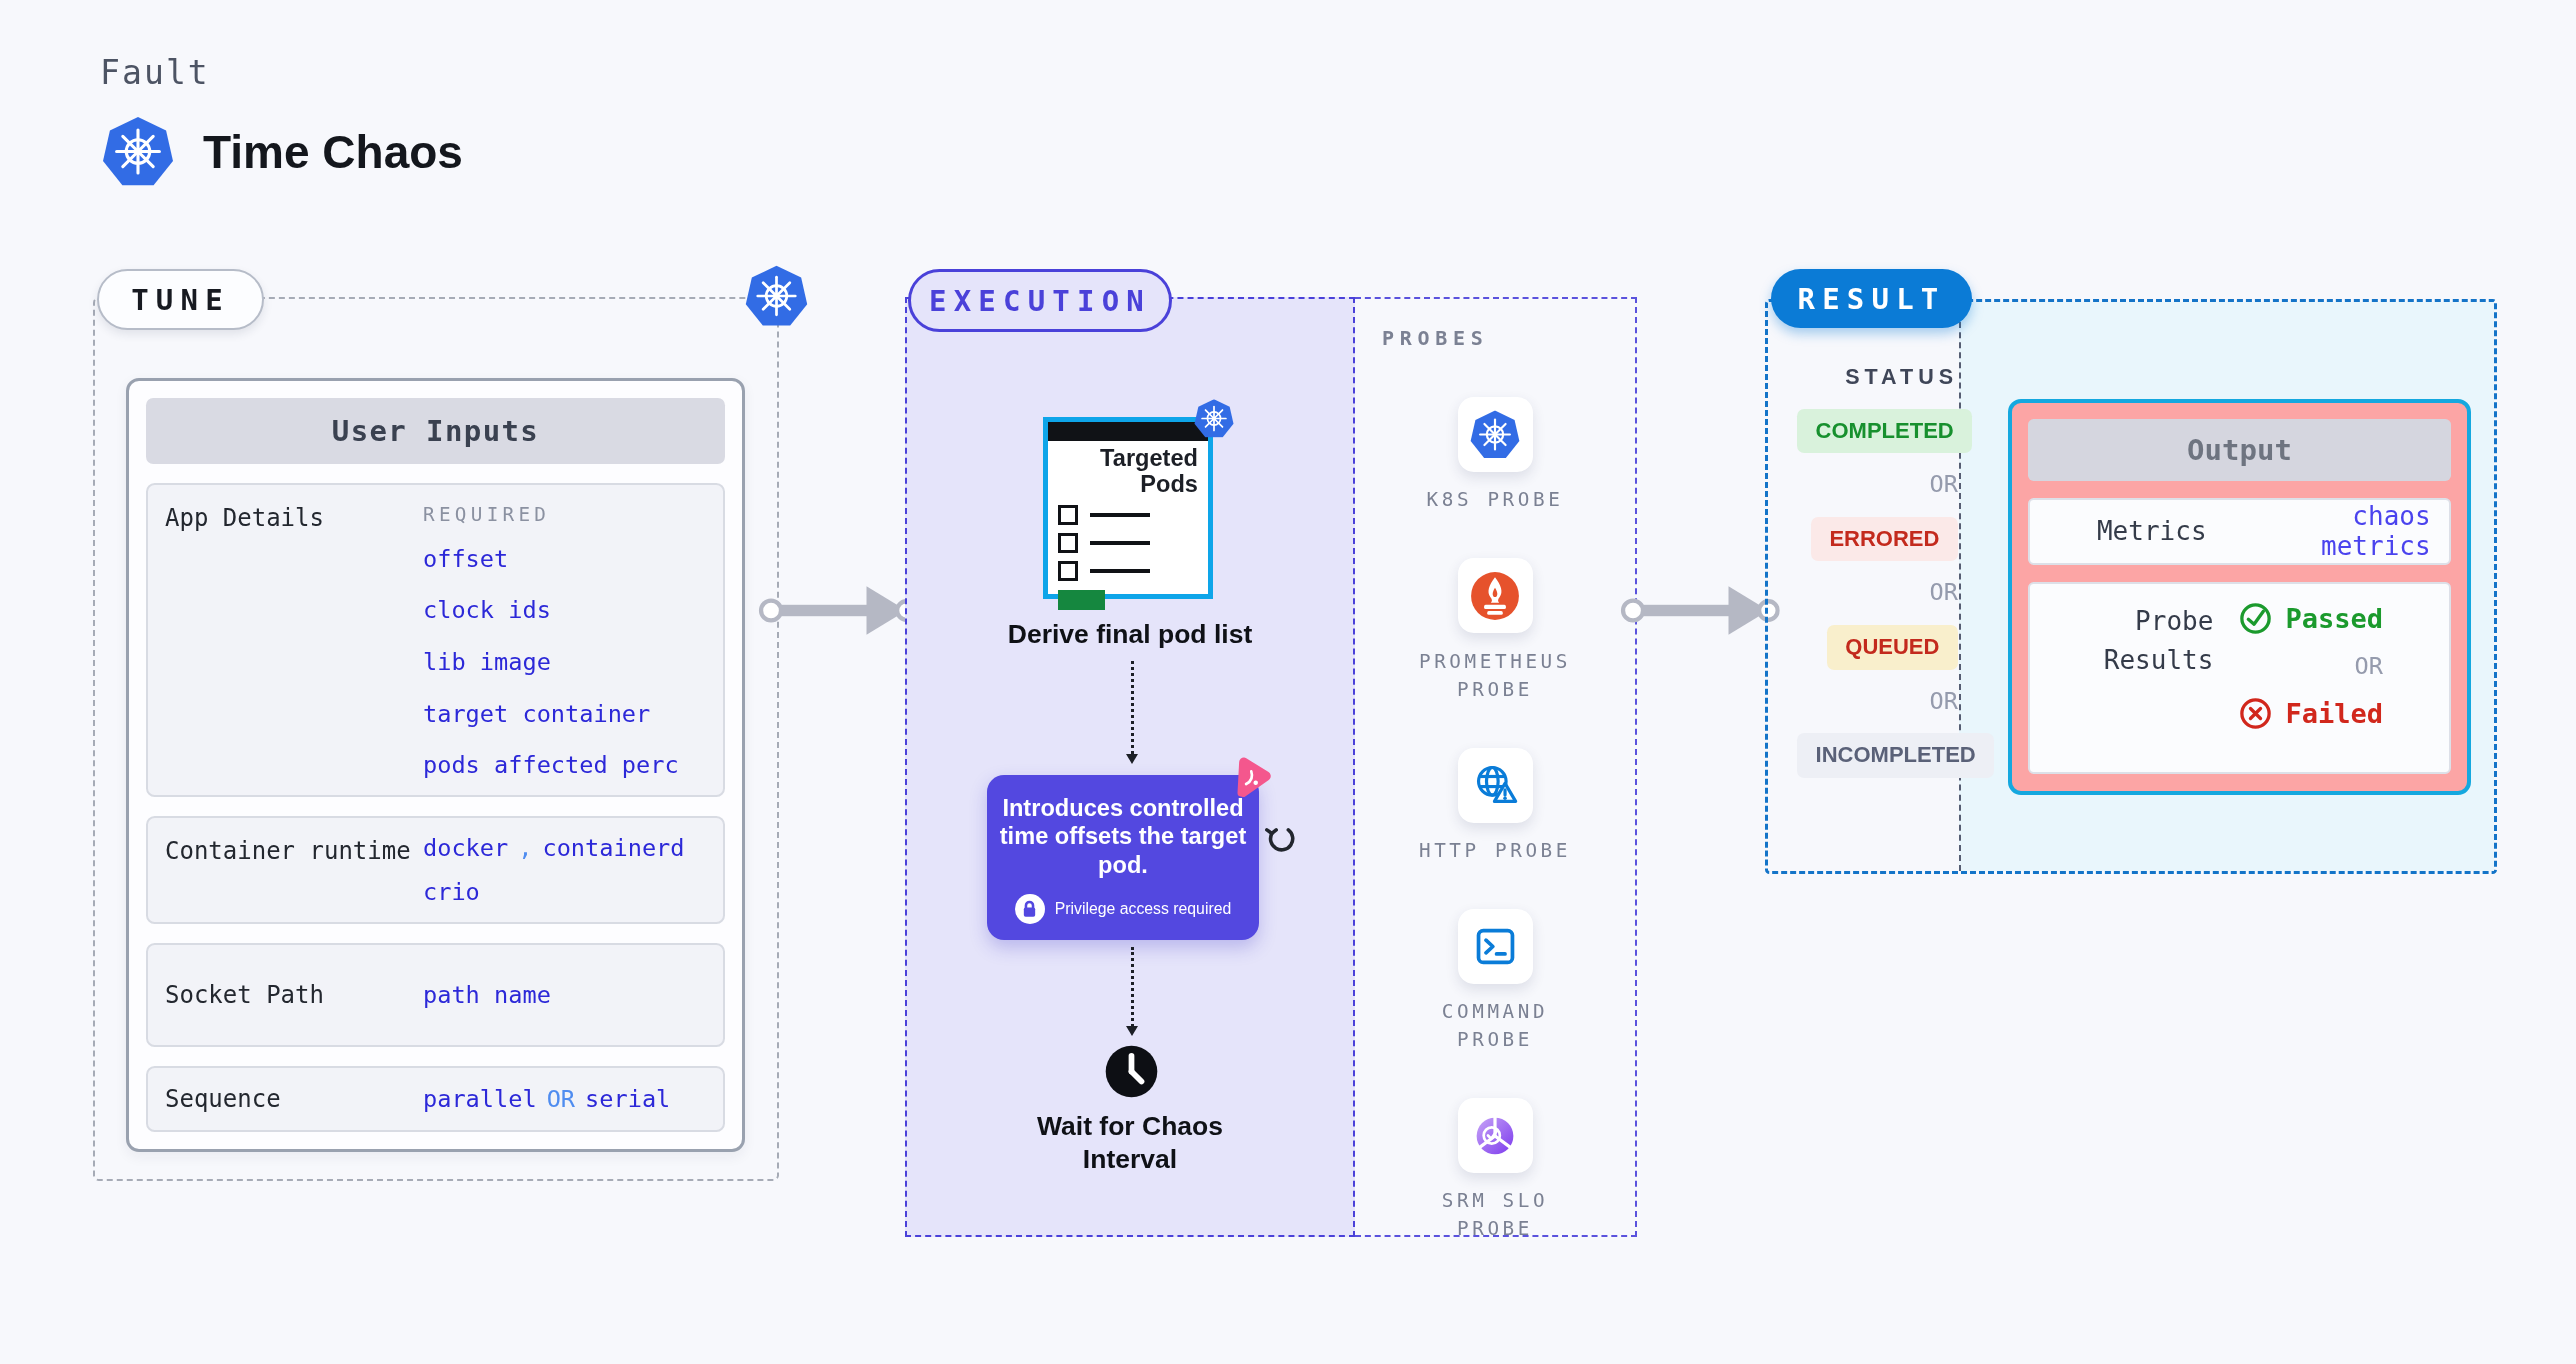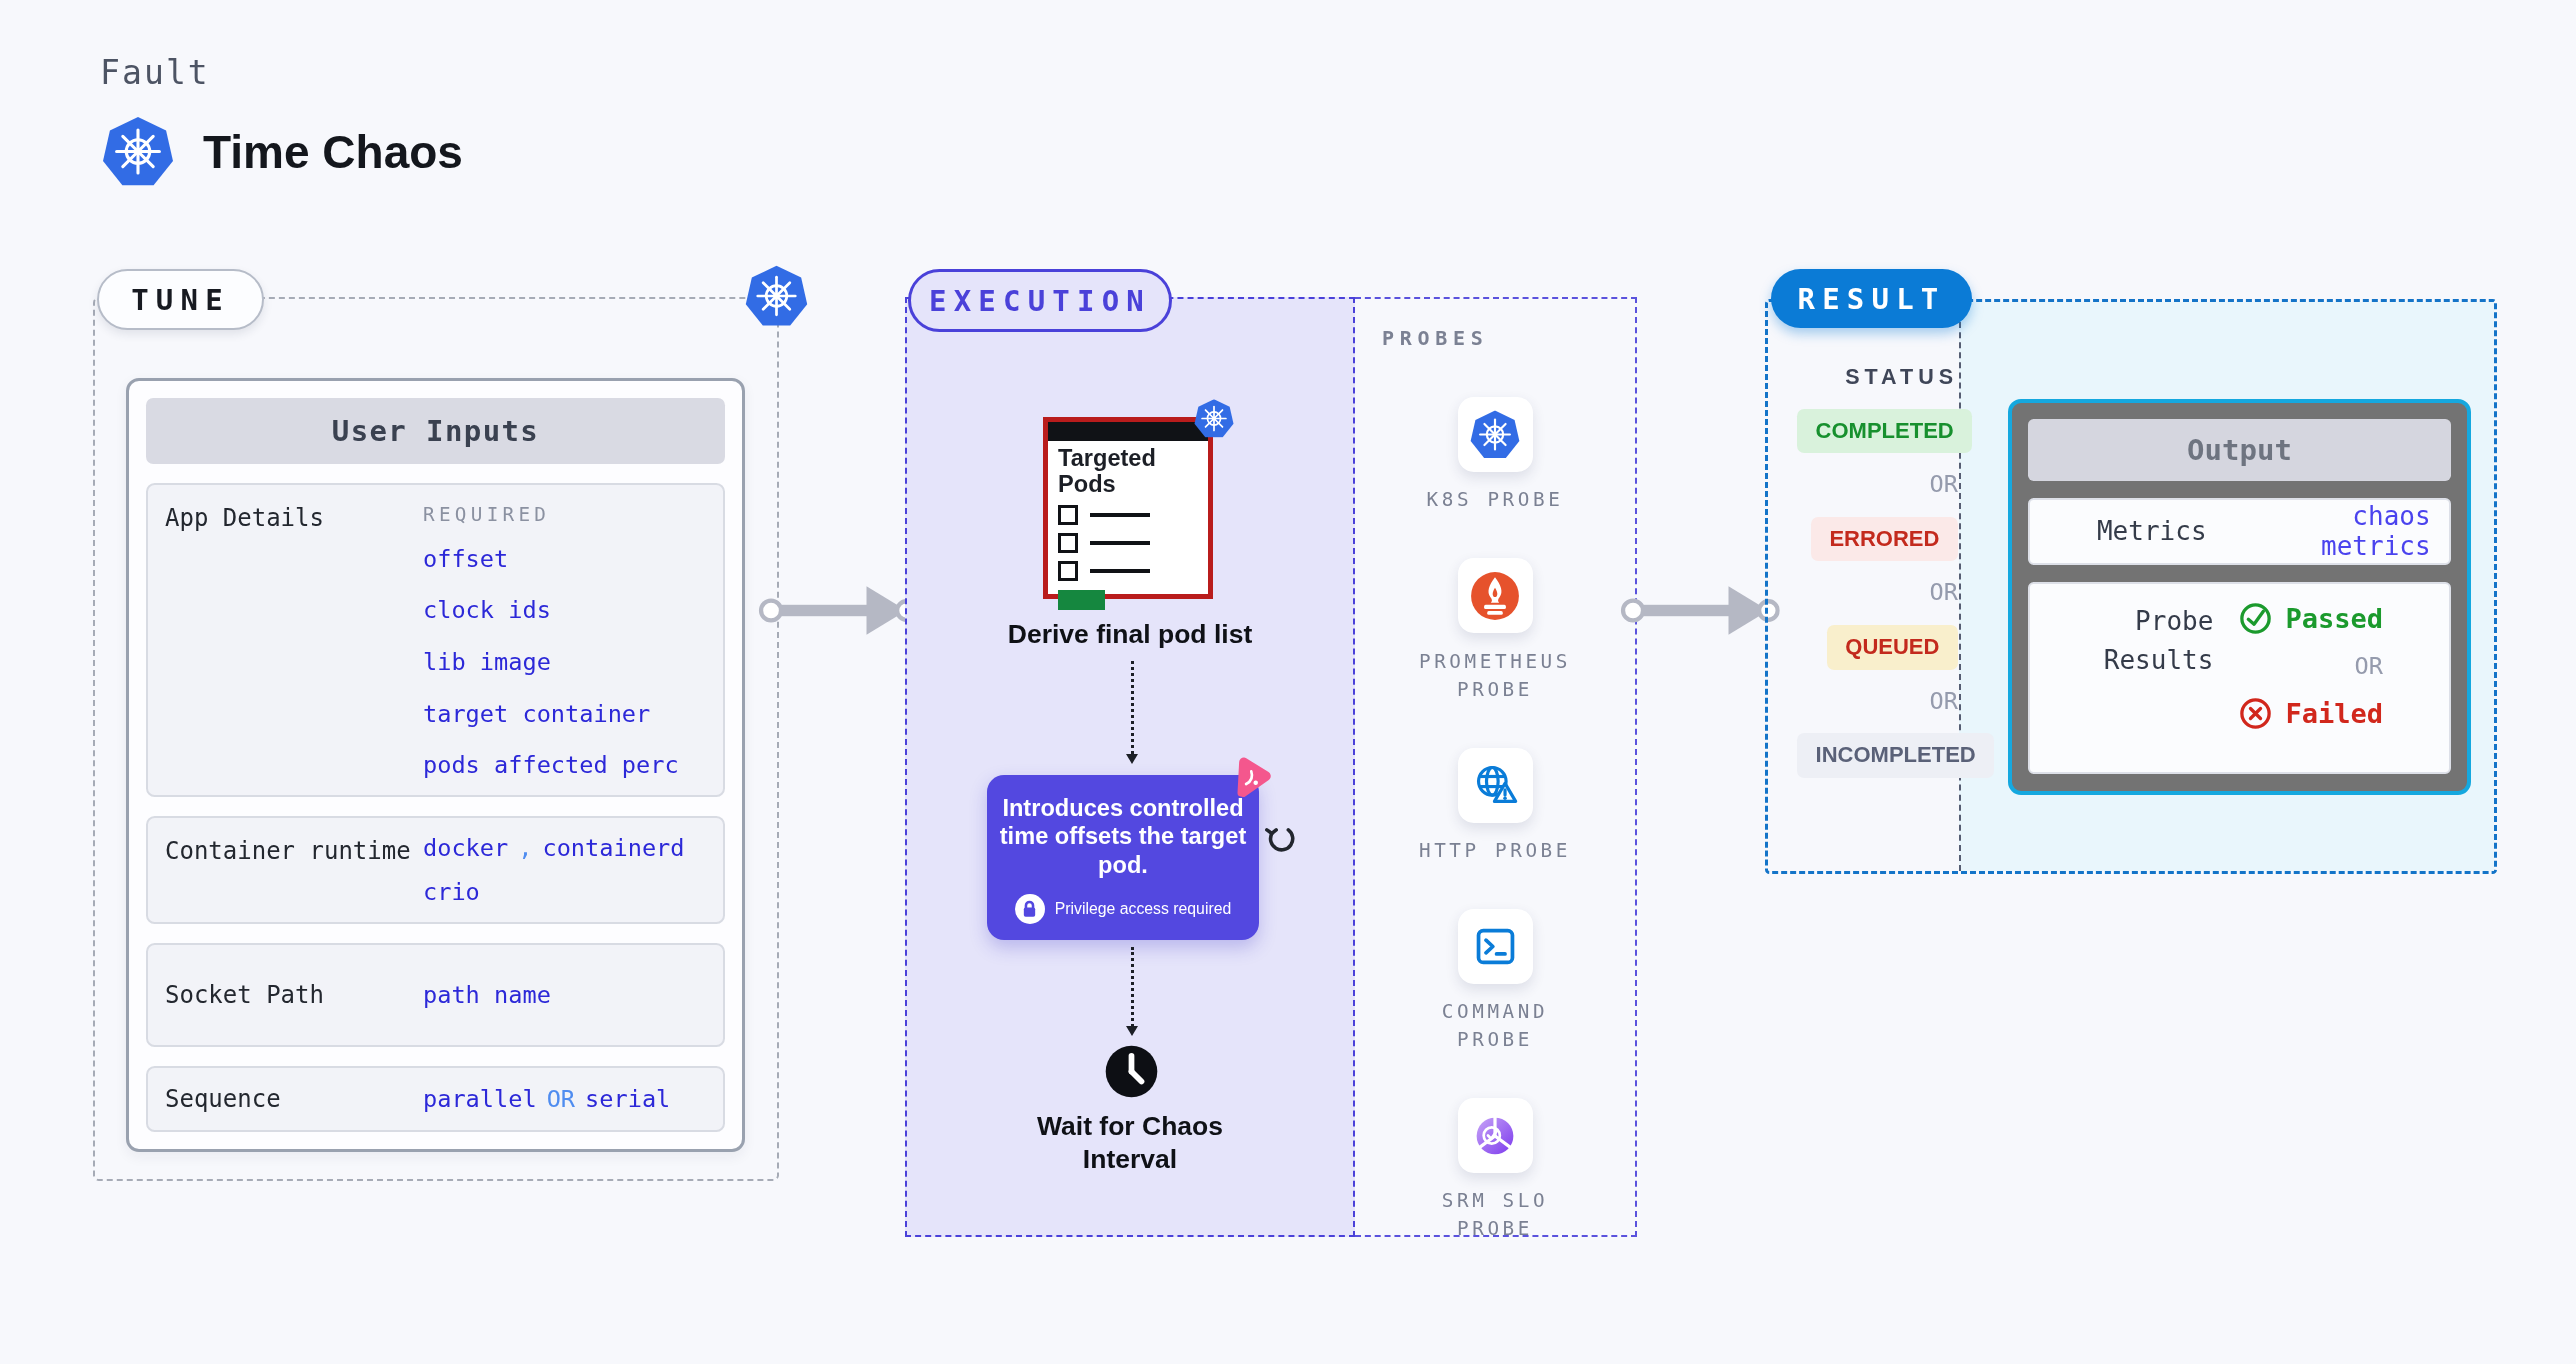--- a/index.html
+++ b/index.html
@@ -39,21 +39,21 @@
   .card-grow{flex:1;}
   .vcenter{align-items:center;}
 
   
   .flow-arrow{width:160px;height:57px;}
 
   
   .exec-panel{left:905px;top:297px;width:450px;height:940px;background:#e5e4fa;border:2.9px dashed #4a41d9;box-sizing:border-box;}
   .probes-panel{left:1355px;top:297px;width:282px;height:940px;border:2.9px dashed #5a52dd;border-left:none;box-sizing:border-box;}
 
-  .pods-box{left:136px;top:118px;width:160px;height:172px;background:#ffffff;border:5px solid #b91c1c;}
+  .pods-box{left:136px;top:118px;width:160px;height:172px;background:#ffffff;border:5px solid #0ea5e9;text-align:right;}
   .pods-topbar{height:18.6px;background:#101216;}
   .pods-body{padding:5.7px 10px;}
   .pods-title{font-family:"Liberation Sans",sans-serif;font-weight:bold;font-size:23.6px;line-height:1.08;color:#1c1f26;}
   .pod-row{display:flex;align-items:center;gap:11.5px;margin-top:7.9px;}
   .pod-check{width:20px;height:20px;border:3.6px solid #101216;box-sizing:border-box;}
   .pod-line{width:60px;height:3.6px;background:#101216;}
   .pods-green{width:47px;height:20px;background:#15873f;margin-top:9.3px;}
   .pods-k8s{position:absolute;right:-26px;top:-23px;}
 
   .step-text{left:0;width:100%;text-align:center;font-family:"Liberation Sans",sans-serif;font-weight:bold;
@@ -84,21 +84,21 @@
   .status-col{position:absolute;left:29px;top:63px;width:161px;}
   .status-title{font-family:"Liberation Sans",sans-serif;font-weight:bold;font-size:21.5px;letter-spacing:5px;color:#3f4658;}
   .badge{display:inline-block;margin-top:18.6px;padding:9.3px 18.6px;border-radius:7.2px;
          font-family:"Liberation Sans",sans-serif;font-weight:bold;font-size:22px;}
   .or-word{margin-top:17px;font-size:23.6px;color:#959bad;}
   .b-completed{background:#d9f2dc;color:#17902e;}
   .b-errored{background:#fbe9e8;color:#c32a1d;}
   .b-queued{background:#f9efcc;color:#c32a1d;}
   .b-incompleted{background:#edeff5;color:#5a6178;}
 
-  .output-box{position:absolute;left:240px;top:97px;width:463px;height:396px;background:#737373;border:4.3px solid #15a8df;
+  .output-box{position:absolute;left:240px;top:97px;width:463px;height:396px;background:#fca5a5;border:4.3px solid #15a8df;
               border-radius:13px;padding:15.8px;box-sizing:border-box;}
   .output-header{height:62px;background:#d5d6df;border-radius:5.7px;display:flex;align-items:center;justify-content:center;
                  font-weight:bold;font-size:29px;color:#6e7480;}
   .out-row{margin-top:17px;border:2.1px solid #dde0e8;background:#fbfcfe;border-radius:5.7px;box-sizing:border-box;display:flex;}
   .row-metrics{height:67px;align-items:center;padding:0 18.6px;}
   .out-label{width:165px;font-size:26px;color:#343b49;line-height:1.5;}
   .metrics-value{font-size:26px;color:#4a43ee;margin-left:29px;}
   .row-probe{padding:18.6px;height:192px;}
   .pr-col{display:flex;flex-direction:column;gap:17px;margin-left:26px;}
   .pr-line{display:flex;align-items:center;gap:13px;font-weight:bold;font-size:27px;}

